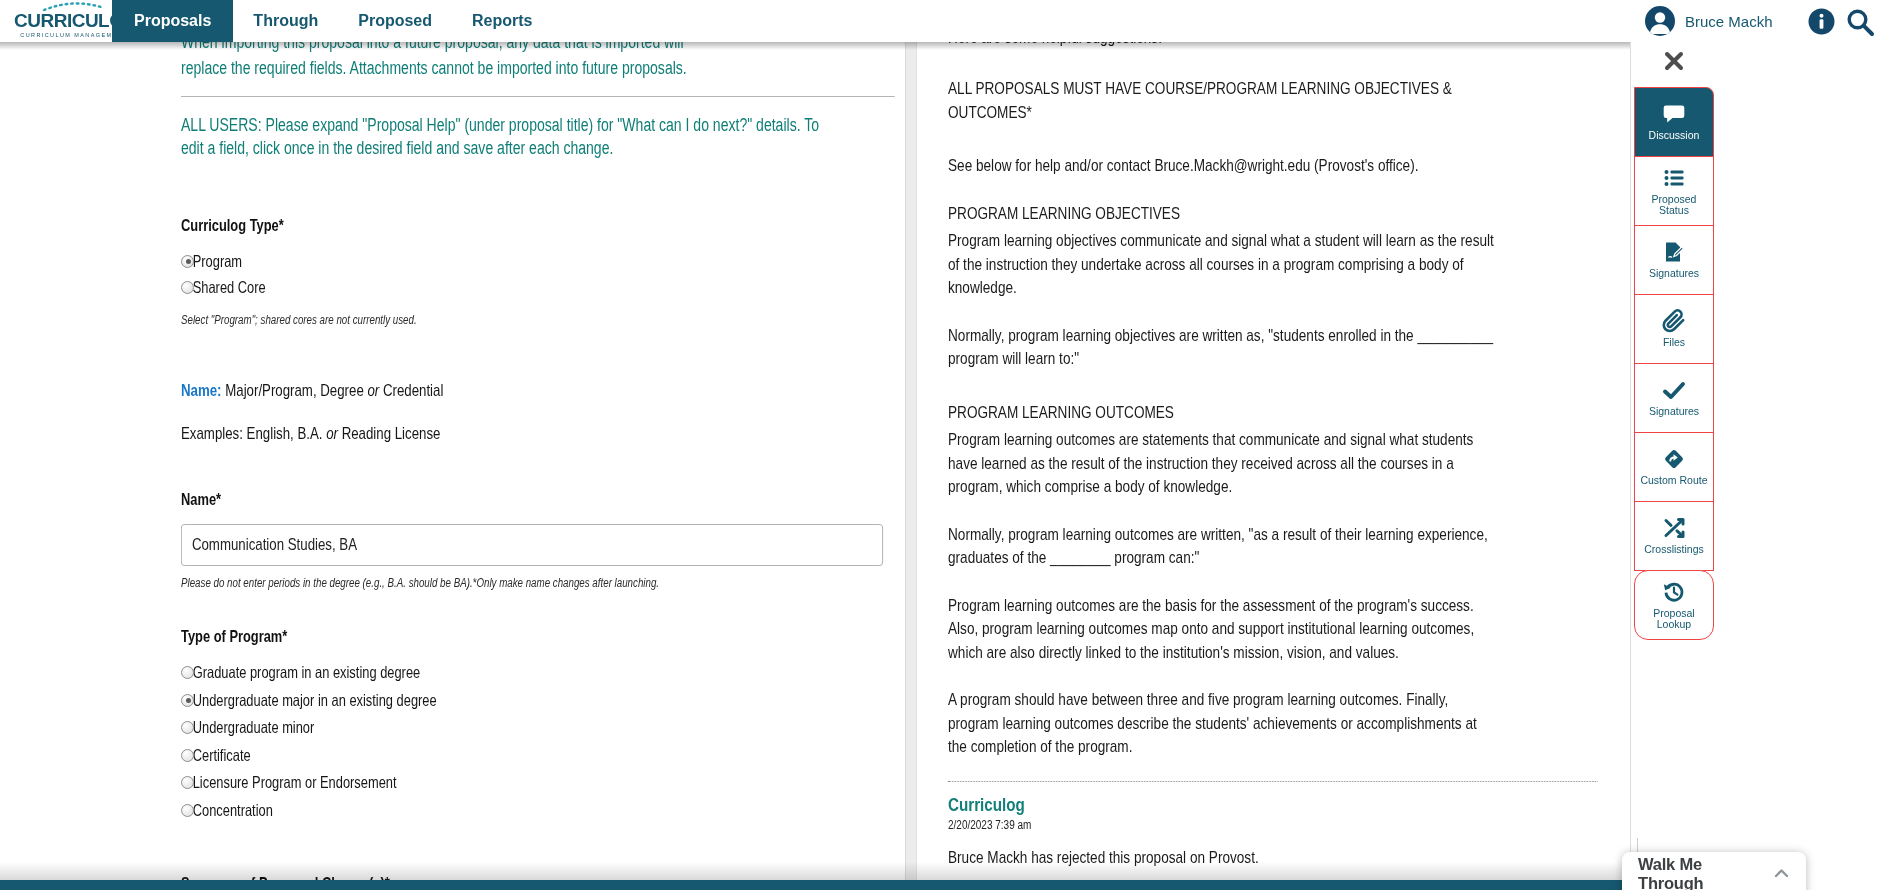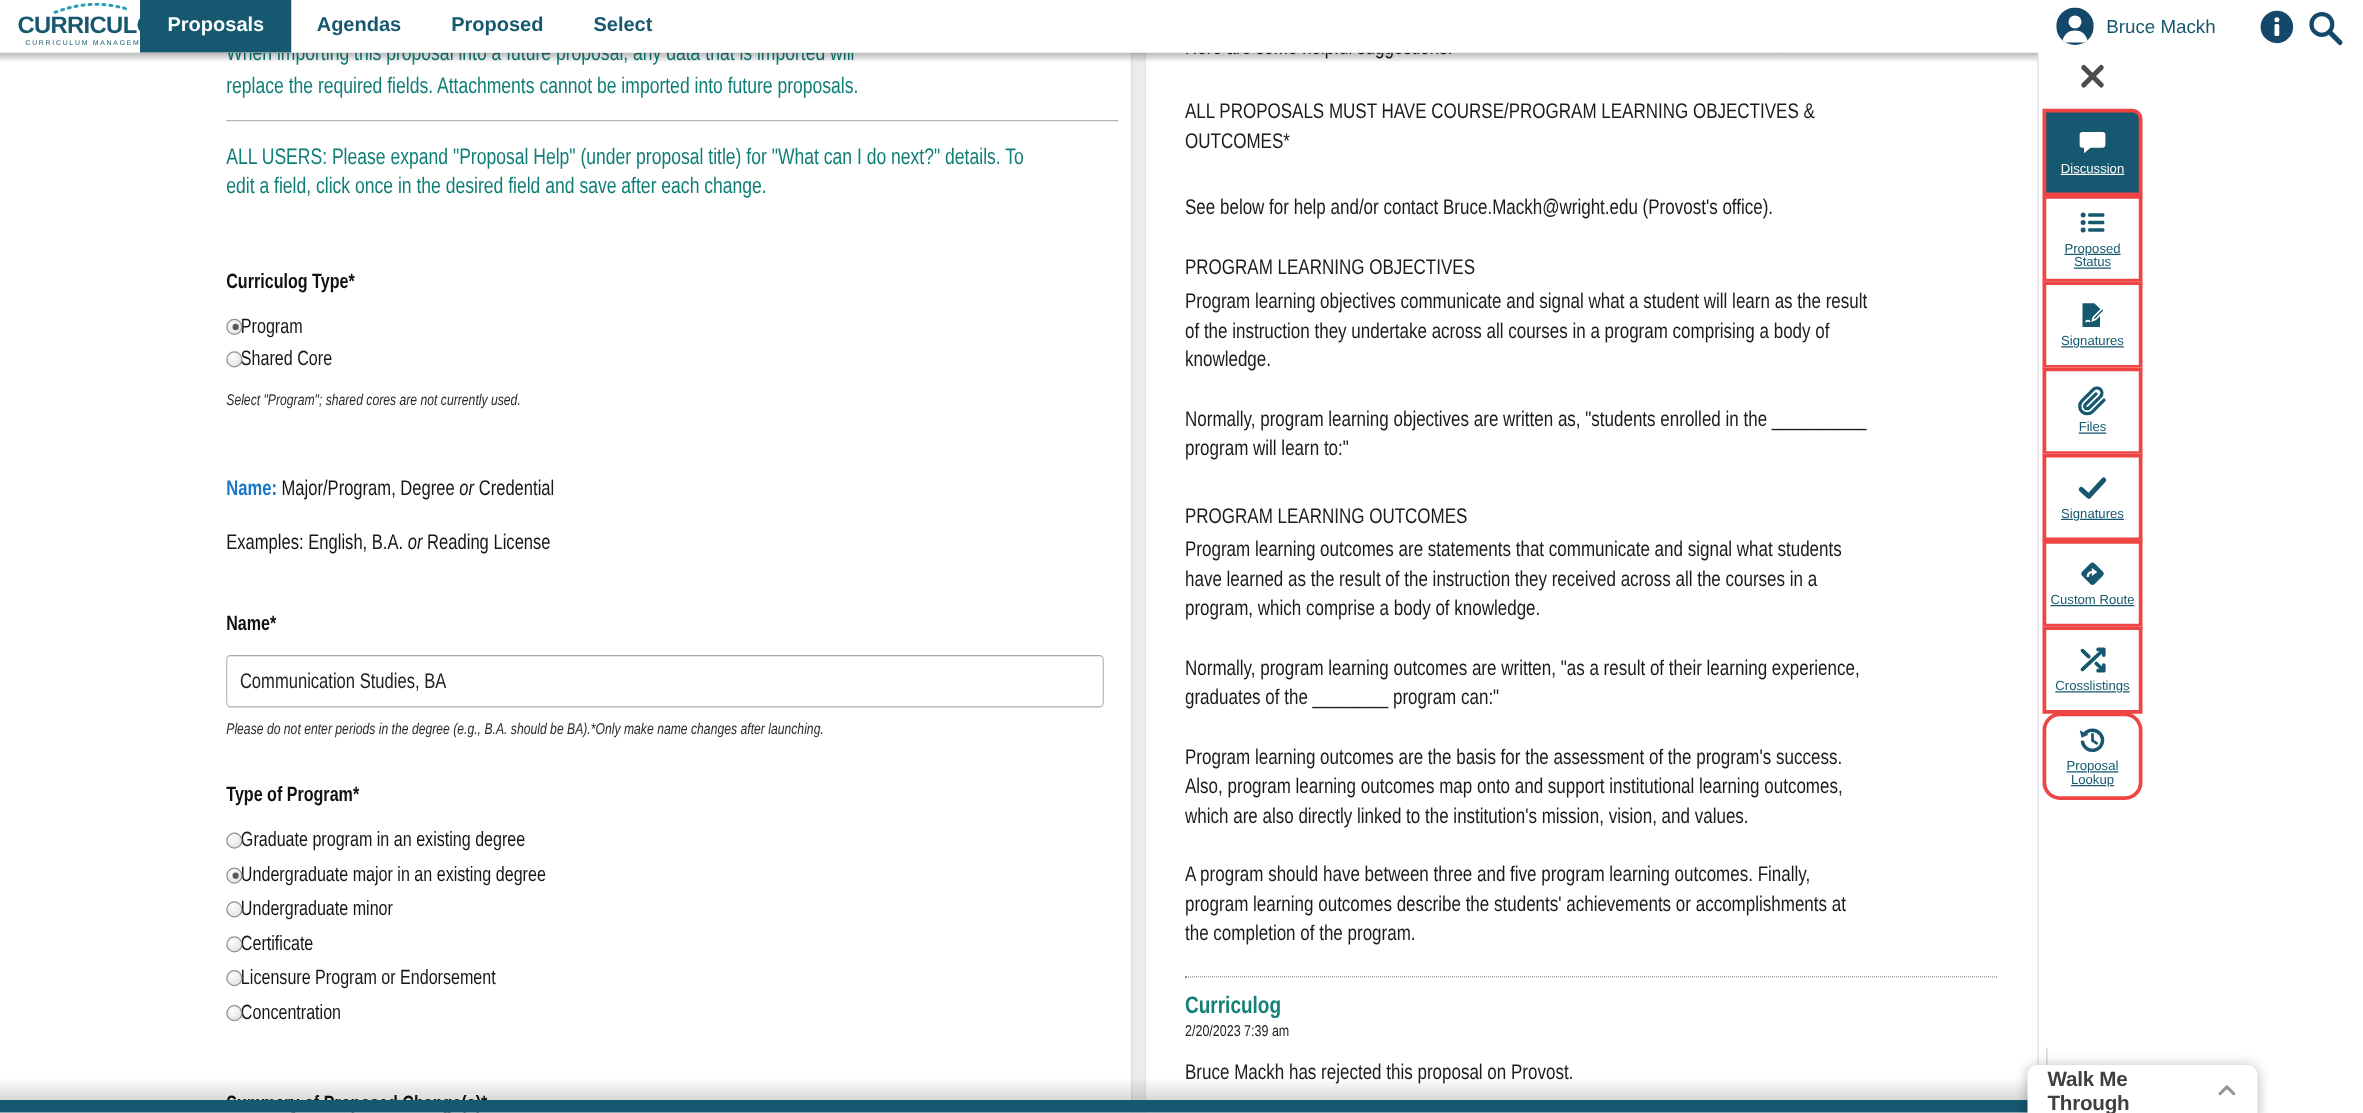--- a/index.html
+++ b/index.html
@@ -78,23 +78,23 @@
   .m4 { margin-top:4px; }
   .dotted { border:none; border-top:1px dotted #8a8a8a; width:812px; }
   .d1 { margin-top:22px; } .d2 { margin-top:15px; }
   .cauthor { margin-top:12px; font-size:19px; font-weight:bold; color:#128079; }
   .ctime { margin-top:2px; font-size:12.5px; color:#222; }
   .cbody { margin-top:16px; font-size:17px; color:#1b1b1b; }
 
   
   .closebtn { position:absolute; left:1662px; top:49px; width:26px; height:26px; cursor:pointer; }
   .sidebar { position:absolute; left:1634px; top:87px; width:80px; z-index:10; }
-  .stab { width:80px; height:70px; background:#fff; border:3px solid #ef4444; margin-top:-1px;
+  .stab { width:80px; height:70px; background:#fff; border:1px solid #ef4444; margin-top:-1px;
           display:flex; flex-direction:column; align-items:center; justify-content:center;
-          color:#16586f; cursor:pointer; text-align:center;text-decoration:underline; }
+          color:#16586f; cursor:pointer; text-align:center; }
   .stab:first-child { margin-top:0; border-top-right-radius:8px; }
   .stab:last-child { border-bottom-right-radius:8px;border-radius:14px; }
   .stab.active { background:#16586f; color:#fff; }
   .sicon { display:block; height:24px; }
   .slabel { display:block; font-size:10.5px; line-height:11.5px; margin-top:4px; max-width:72px; }
 
   
   .walkme-tail { position:absolute; left:1637px; top:838px; width:1px; height:14px; background:#cfcfcf; z-index:5; }
   .walkme { position:absolute; left:1622px; top:852px; width:184px; height:44px; background:#fff;
             border-radius:8px 8px 0 0; box-shadow:0 1px 10px rgba(0,0,0,0.28); z-index:6;
@@ -107,23 +107,23 @@
 <div class="nav">
   <div class="logo">
     <svg class="logo-arc" width="72" height="9" viewBox="0 0 72 9">
       <path d="M6 8 Q 36 -4 66 6" fill="none" stroke="#2aa0b4" stroke-width="2.4" stroke-dasharray="1.6 4" stroke-linecap="round"></path>
     </svg>
     <span class="logo-title">CURRICULOG.</span>
     <span class="logo-sub">CURRICULUM MANAGEMENT</span>
   </div>
   <div class="navtabs">
     <div class="navtab active">Proposals</div>
-    <div class="navtab">Agendas</div>
+    <div class="navtab">Through</div>
     <div class="navtab">Proposed</div>
-    <div class="navtab">Select</div>
+    <div class="navtab">Reports</div>
   </div>
   <div class="userbox">
     <span class="navicon">
       <svg width="30" height="30" viewBox="0 0 30 30">
         <clipPath id="avclip">
             <circle cx="15" cy="15" r="15"></circle>
           </clipPath>
         <circle cx="15" cy="15" r="15" fill="#14486b"></circle>
         <g clip-path="url(#avclip)">
           <circle cx="15" cy="11.5" r="5.2" fill="#fff"></circle>

